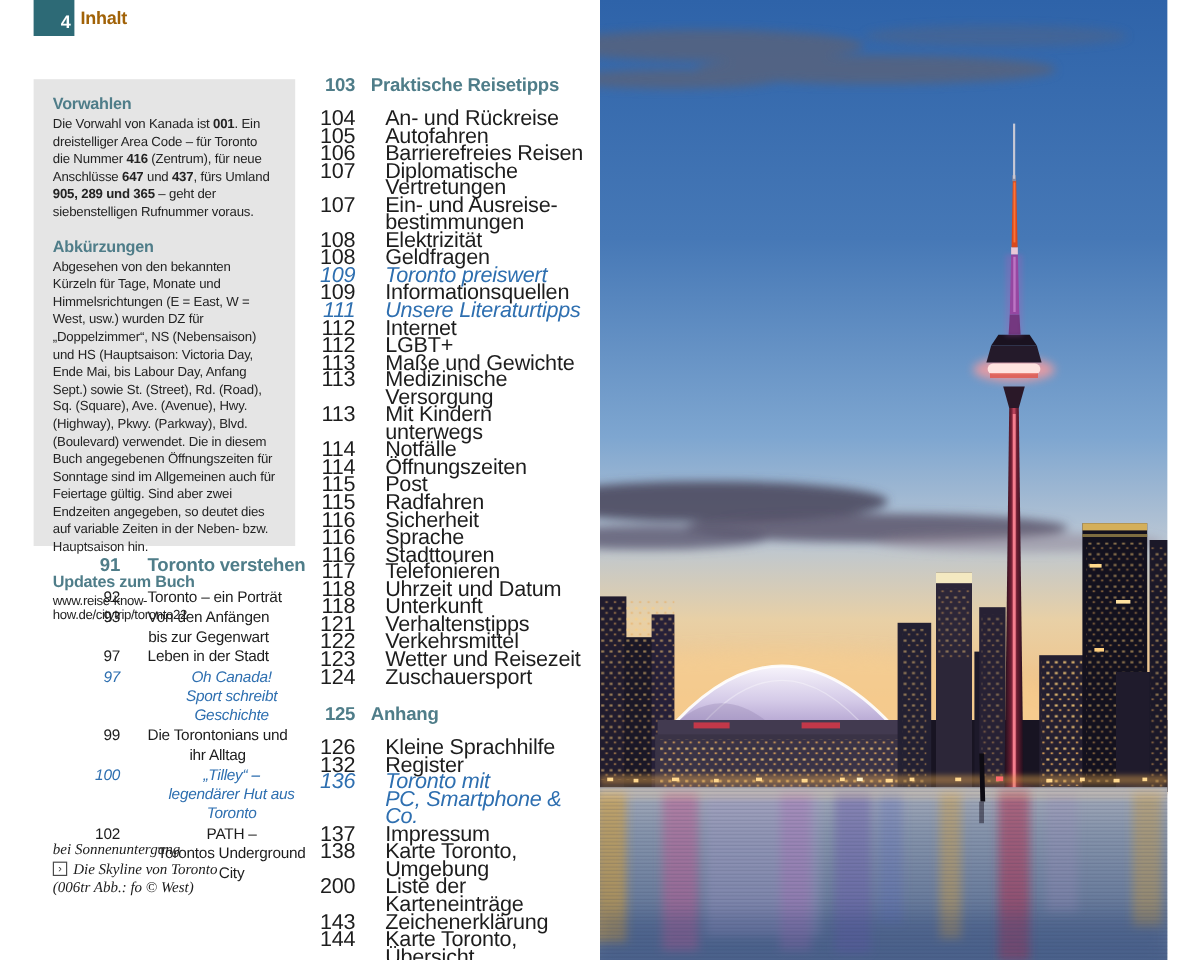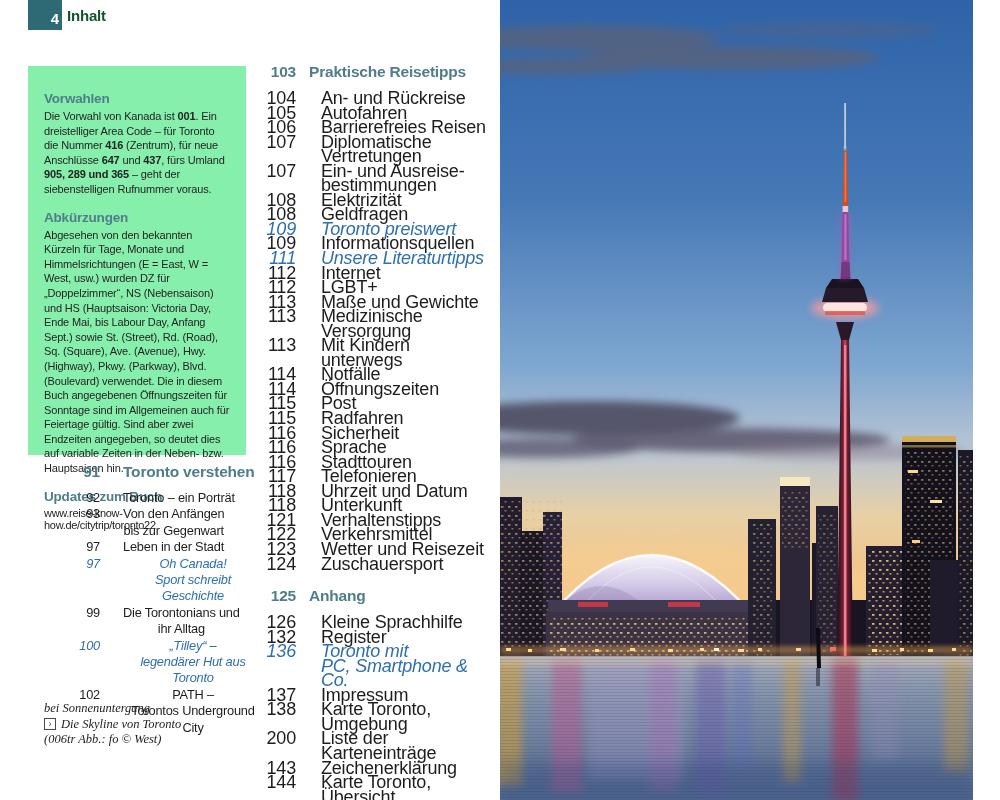--- a/index.html
+++ b/index.html
@@ -5,25 +5,25 @@
   html,body{margin:0;padding:0;}
   body{
     width:1000px;height:800px;position:relative;background:#ffffff;
     font-family:"Liberation Sans",sans-serif;color:#1d1d1d;overflow:hidden;
   }
   .page-header{position:absolute;left:28px;top:0;display:flex;align-items:flex-end;}
   .page-num-square{
     width:34px;height:30px;background:#2d6a76;color:#fff;font-weight:bold;font-size:15px;
     display:flex;align-items:flex-end;justify-content:flex-end;box-sizing:border-box;padding:0 3px 3px 0;
   }
-  .page-header-title{margin-left:5px;font-weight:bold;font-size:15px;color:#14532d;padding-bottom:6px;letter-spacing:-0.2px;}
+  .page-header-title{margin-left:5px;font-weight:bold;font-size:15px;color:#a16207;padding-bottom:6px;letter-spacing:-0.2px;}
 
   .info-box{
-    position:absolute;left:28px;top:66px;width:218px;height:389px;background:#86efac;
-    box-sizing:border-box;padding:25px 15px 12px 16px;
+    position:absolute;left:28px;top:66px;width:218px;height:389px;background:#e5e5e5;
+    box-sizing:border-box;padding:13px 15px 12px 16px;
   }
   .info-heading{margin:0 0 3px 0;color:#4f7d89;font-weight:bold;font-size:13.5px;letter-spacing:-0.2px;}
   .info-heading.spaced{margin-top:13px;}
   .info-para{margin:0;font-size:11px;line-height:14.6px;color:#232323;letter-spacing:-0.15px;}
   .info-url{margin-top:2px;font-size:11px;color:#232323;letter-spacing:-0.3px;cursor:pointer;}
 
   .toc-block{position:absolute;}
   .toc-left{left:28px;top:462px;width:235px;}
   .toc-mid{left:256px;top:62px;width:238px;}
   .toc-heading{display:flex;color:#4f7d89;font-weight:bold;font-size:15.5px;line-height:20px;letter-spacing:-0.2px;}

